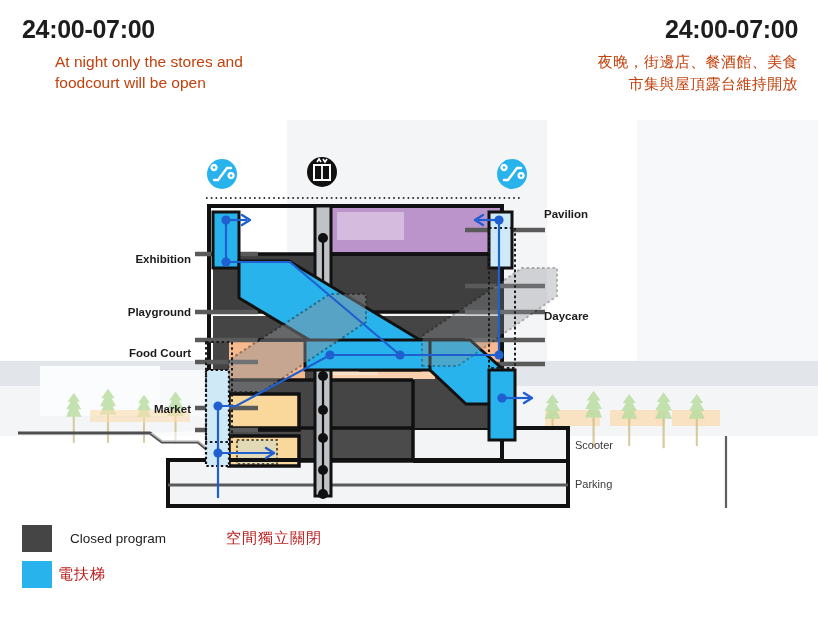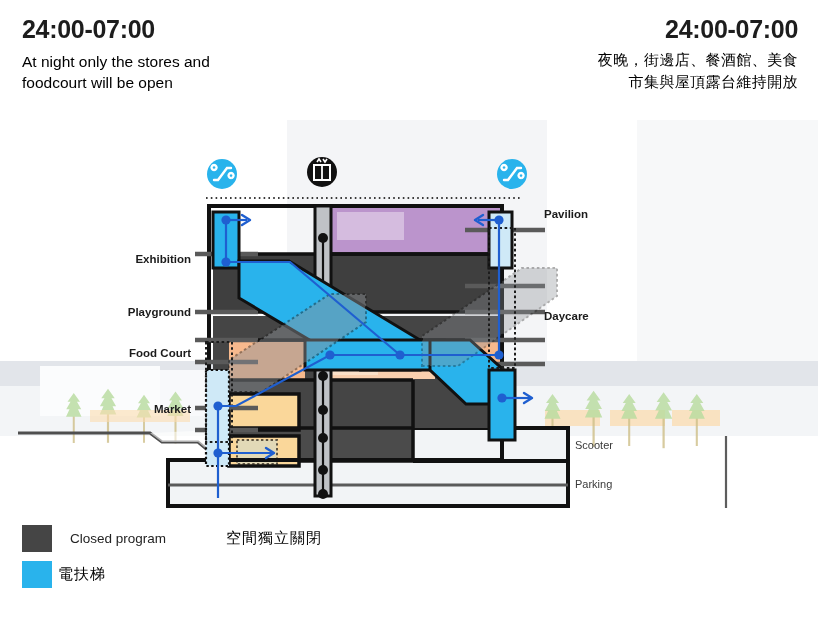--- a/index.html
+++ b/index.html
@@ -25,36 +25,37 @@
     font-size: 25px;
     font-weight: bold;
     color: #1d1d1d;
     letter-spacing: -0.3px;
     line-height: 30px;
     white-space: nowrap;
   }
   .hdr-sub {
     margin-top: 7px;
     font-size: 15.5px;
-    color: #000000;
+    color: #c2410c;
     line-height: 21px;
     white-space: pre-line;
-  }
-  .hdr-sub.cjk { font-size: 15px; line-height: 22px; letter-spacing: 0.4px; font-family: Liberation Mono, monospace; }
+    margin-left: 33px;
+  }
+  .hdr-sub.cjk { font-size: 15px; line-height: 22px; letter-spacing: 0.4px; }
 
   
   #diagram { position: absolute; left: 0; top: 108px; width: 818px; height: 400px; }
   #diagram svg { display: block; }
 
   
   #legend { position: absolute; left: 22px; top: 520px; width: 420px; }
   .lg-row { display: flex; align-items: center; height: 36px; }
   .lg-sw { width: 30px; height: 27px; flex: 0 0 30px; }
   .lg-en { font-size: 13.5px; color: #232323; margin-left: 18px; width: 150px; }
-  .lg-zh { font-size: 15px; color: #000000; margin-left: 6px; letter-spacing: 1px; }
+  .lg-zh { font-size: 15px; color: #b91c1c; margin-left: 6px; letter-spacing: 1px; }
 </style>
 </head>
 <body>
 
 <div id="root">
 
   <div class="hdr hdr-left">
     <div class="hdr-time">24:00-07:00</div>
     <div class="hdr-sub">At night only the stores and
 foodcourt will be open</div>

